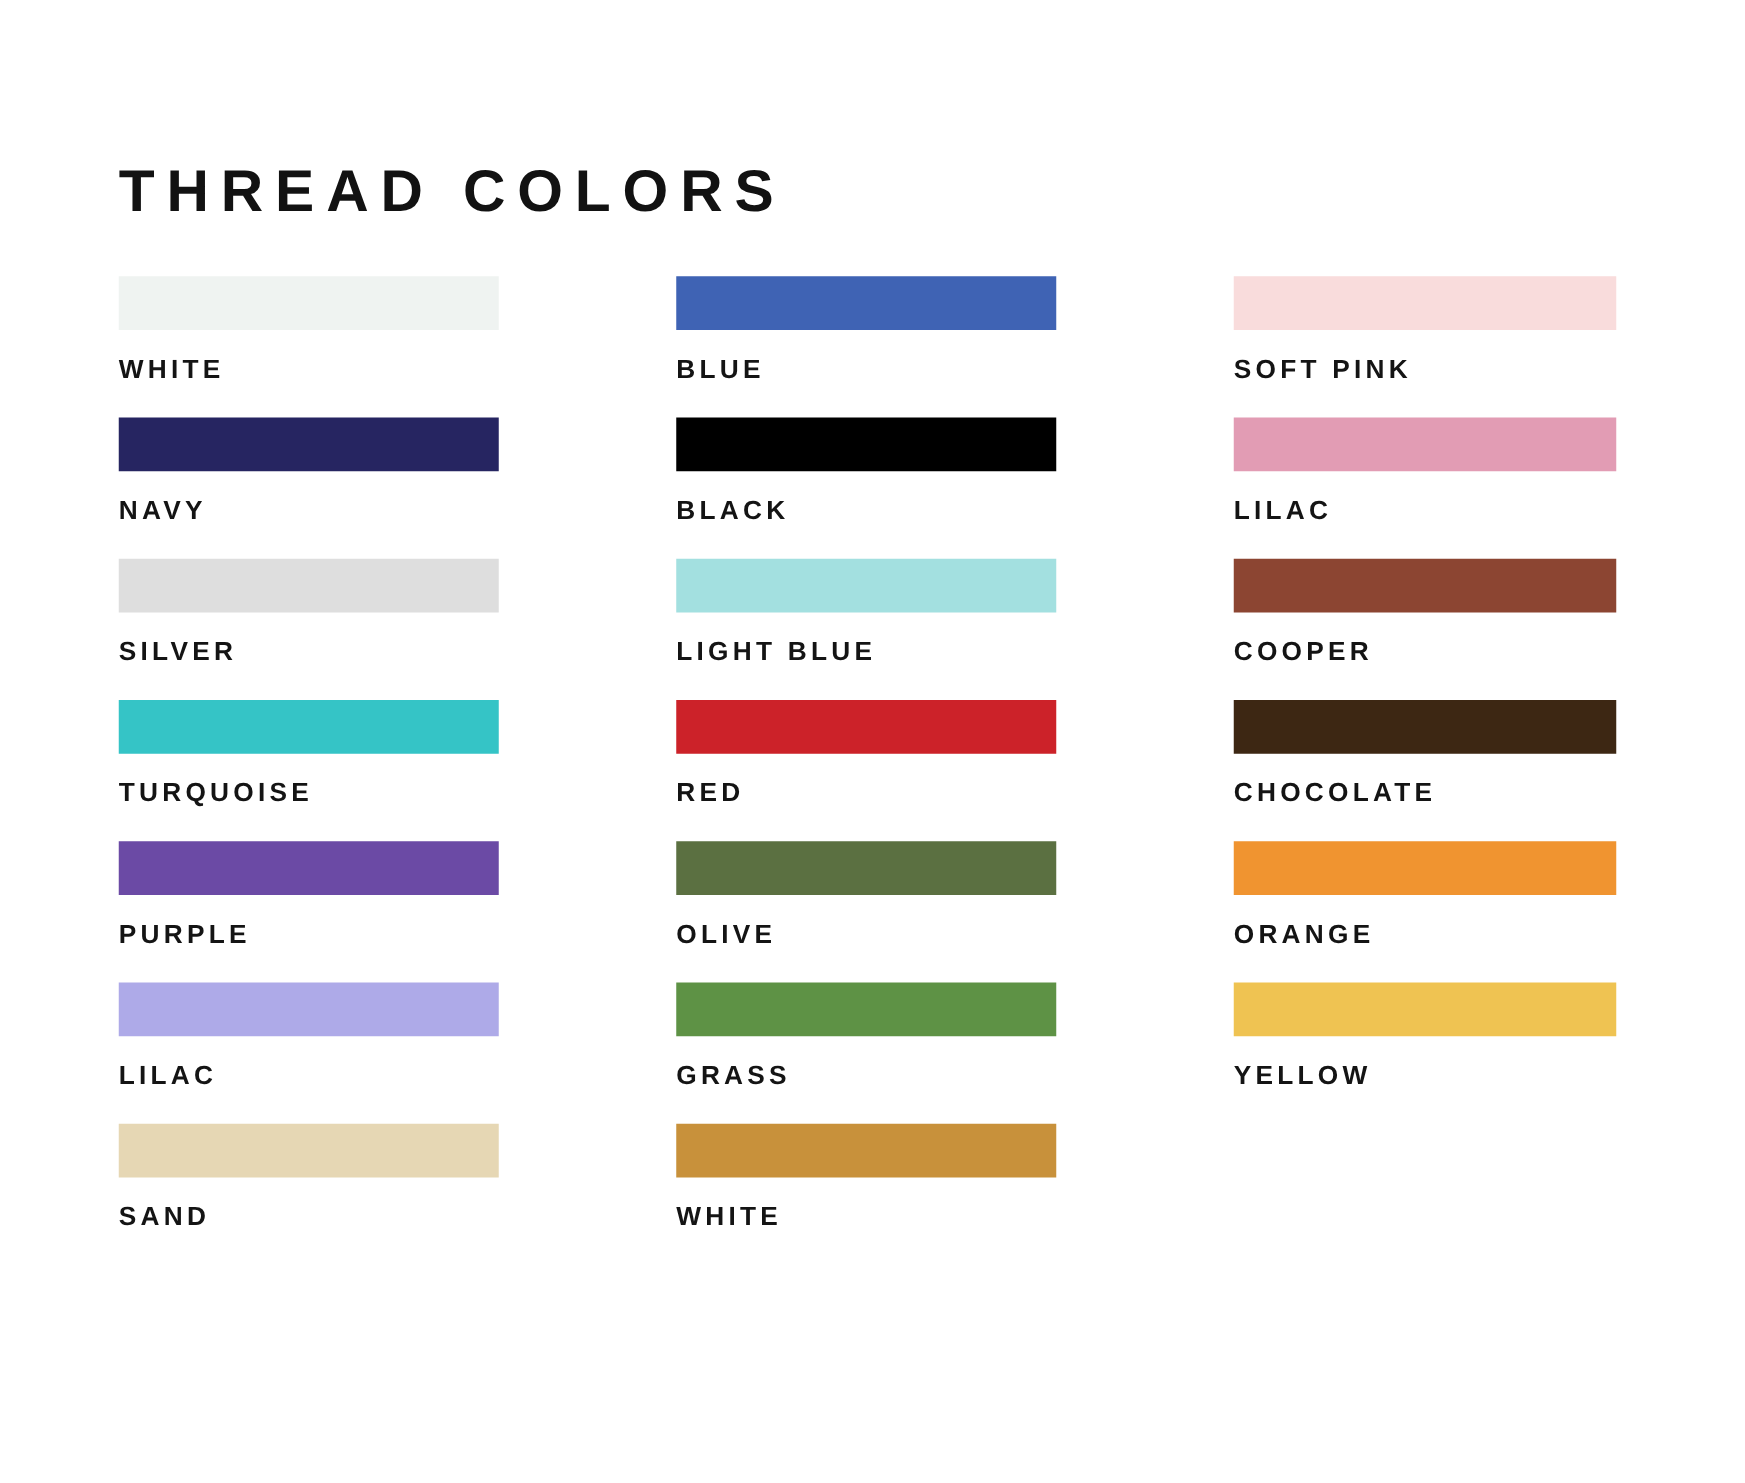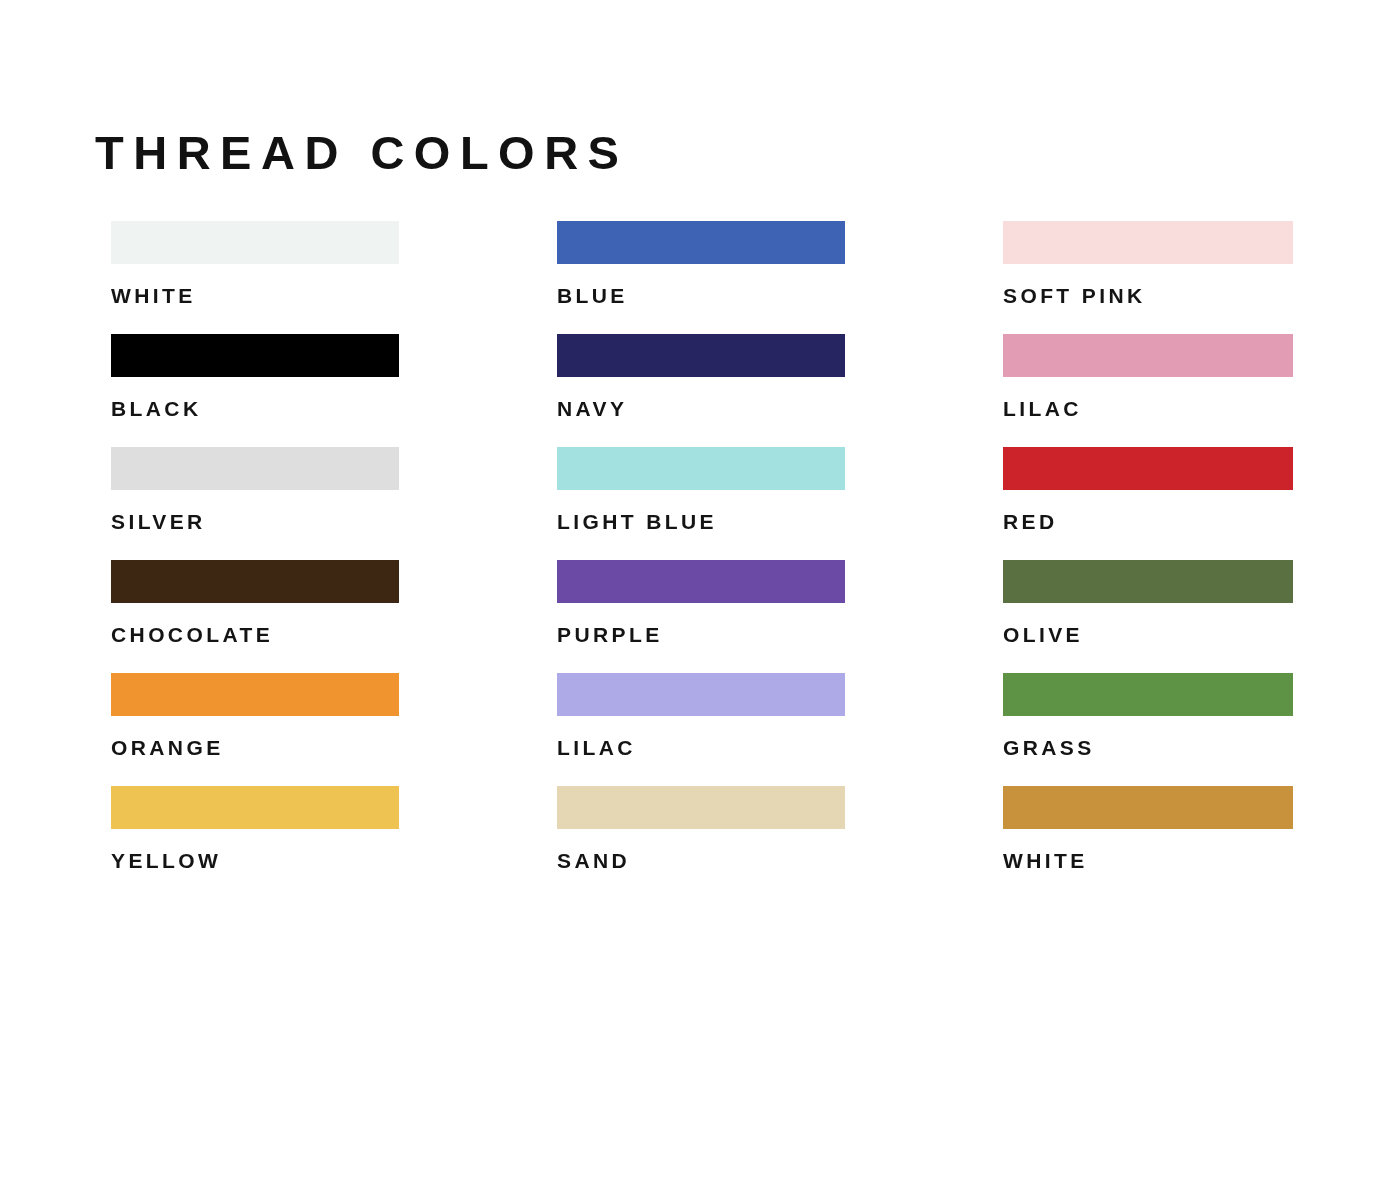--- a/index.html
+++ b/index.html
@@ -43,21 +43,20 @@
     width: 1203px;
     display: grid;
     grid-template-columns: 304px 304px 306px;
     column-gap: 142px;
     row-gap: 0;
   }
 
   .swatch-cell {
     height: 113px;
     box-sizing: border-box;
-    margin-left: 16px;
   }
 
   .swatch-chip {
     width: 100%;
     height: 43px;
     display: block;
   }
 
   .swatch-label {
     margin-top: 21px;
@@ -84,38 +83,46 @@
       </div>
       <div class="swatch-cell">
         <div class="swatch-chip" style="background-color: rgb(63, 99, 180);"></div>
         <div class="swatch-label">BLUE</div>
       </div>
       <div class="swatch-cell">
         <div class="swatch-chip" style="background-color: rgb(249, 220, 220);"></div>
         <div class="swatch-label">SOFT PINK</div>
       </div>
       <div class="swatch-cell">
+        <div class="swatch-chip" style="background-color: rgb(38, 37, 97);"></div>
+        <div class="swatch-label">NAVY</div>
+      </div>
+      <div class="swatch-cell">
         <div class="swatch-chip" style="background-color: rgb(0, 0, 0);"></div>
         <div class="swatch-label">BLACK</div>
-      </div>
-      <div class="swatch-cell">
-        <div class="swatch-chip" style="background-color: rgb(38, 37, 97);"></div>
-        <div class="swatch-label">NAVY</div>
       </div>
       <div class="swatch-cell">
         <div class="swatch-chip" style="background-color: rgb(226, 156, 180);"></div>
         <div class="swatch-label">LILAC</div>
       </div>
       <div class="swatch-cell">
         <div class="swatch-chip" style="background-color: rgb(222, 222, 222);"></div>
         <div class="swatch-label">SILVER</div>
       </div>
       <div class="swatch-cell">
         <div class="swatch-chip" style="background-color: rgb(163, 224, 224);"></div>
         <div class="swatch-label">LIGHT BLUE</div>
+      </div>
+      <div class="swatch-cell">
+        <div class="swatch-chip" style="background-color: rgb(140, 69, 50);"></div>
+        <div class="swatch-label">COOPER</div>
+      </div>
+      <div class="swatch-cell">
+        <div class="swatch-chip" style="background-color: rgb(53, 196, 198);"></div>
+        <div class="swatch-label">TURQUOISE</div>
       </div>
       <div class="swatch-cell">
         <div class="swatch-chip" style="background-color: rgb(204, 34, 41);"></div>
         <div class="swatch-label">RED</div>
       </div>
       <div class="swatch-cell">
         <div class="swatch-chip" style="background-color: rgb(61, 39, 19);"></div>
         <div class="swatch-label">CHOCOLATE</div>
       </div>
       <div class="swatch-cell">

